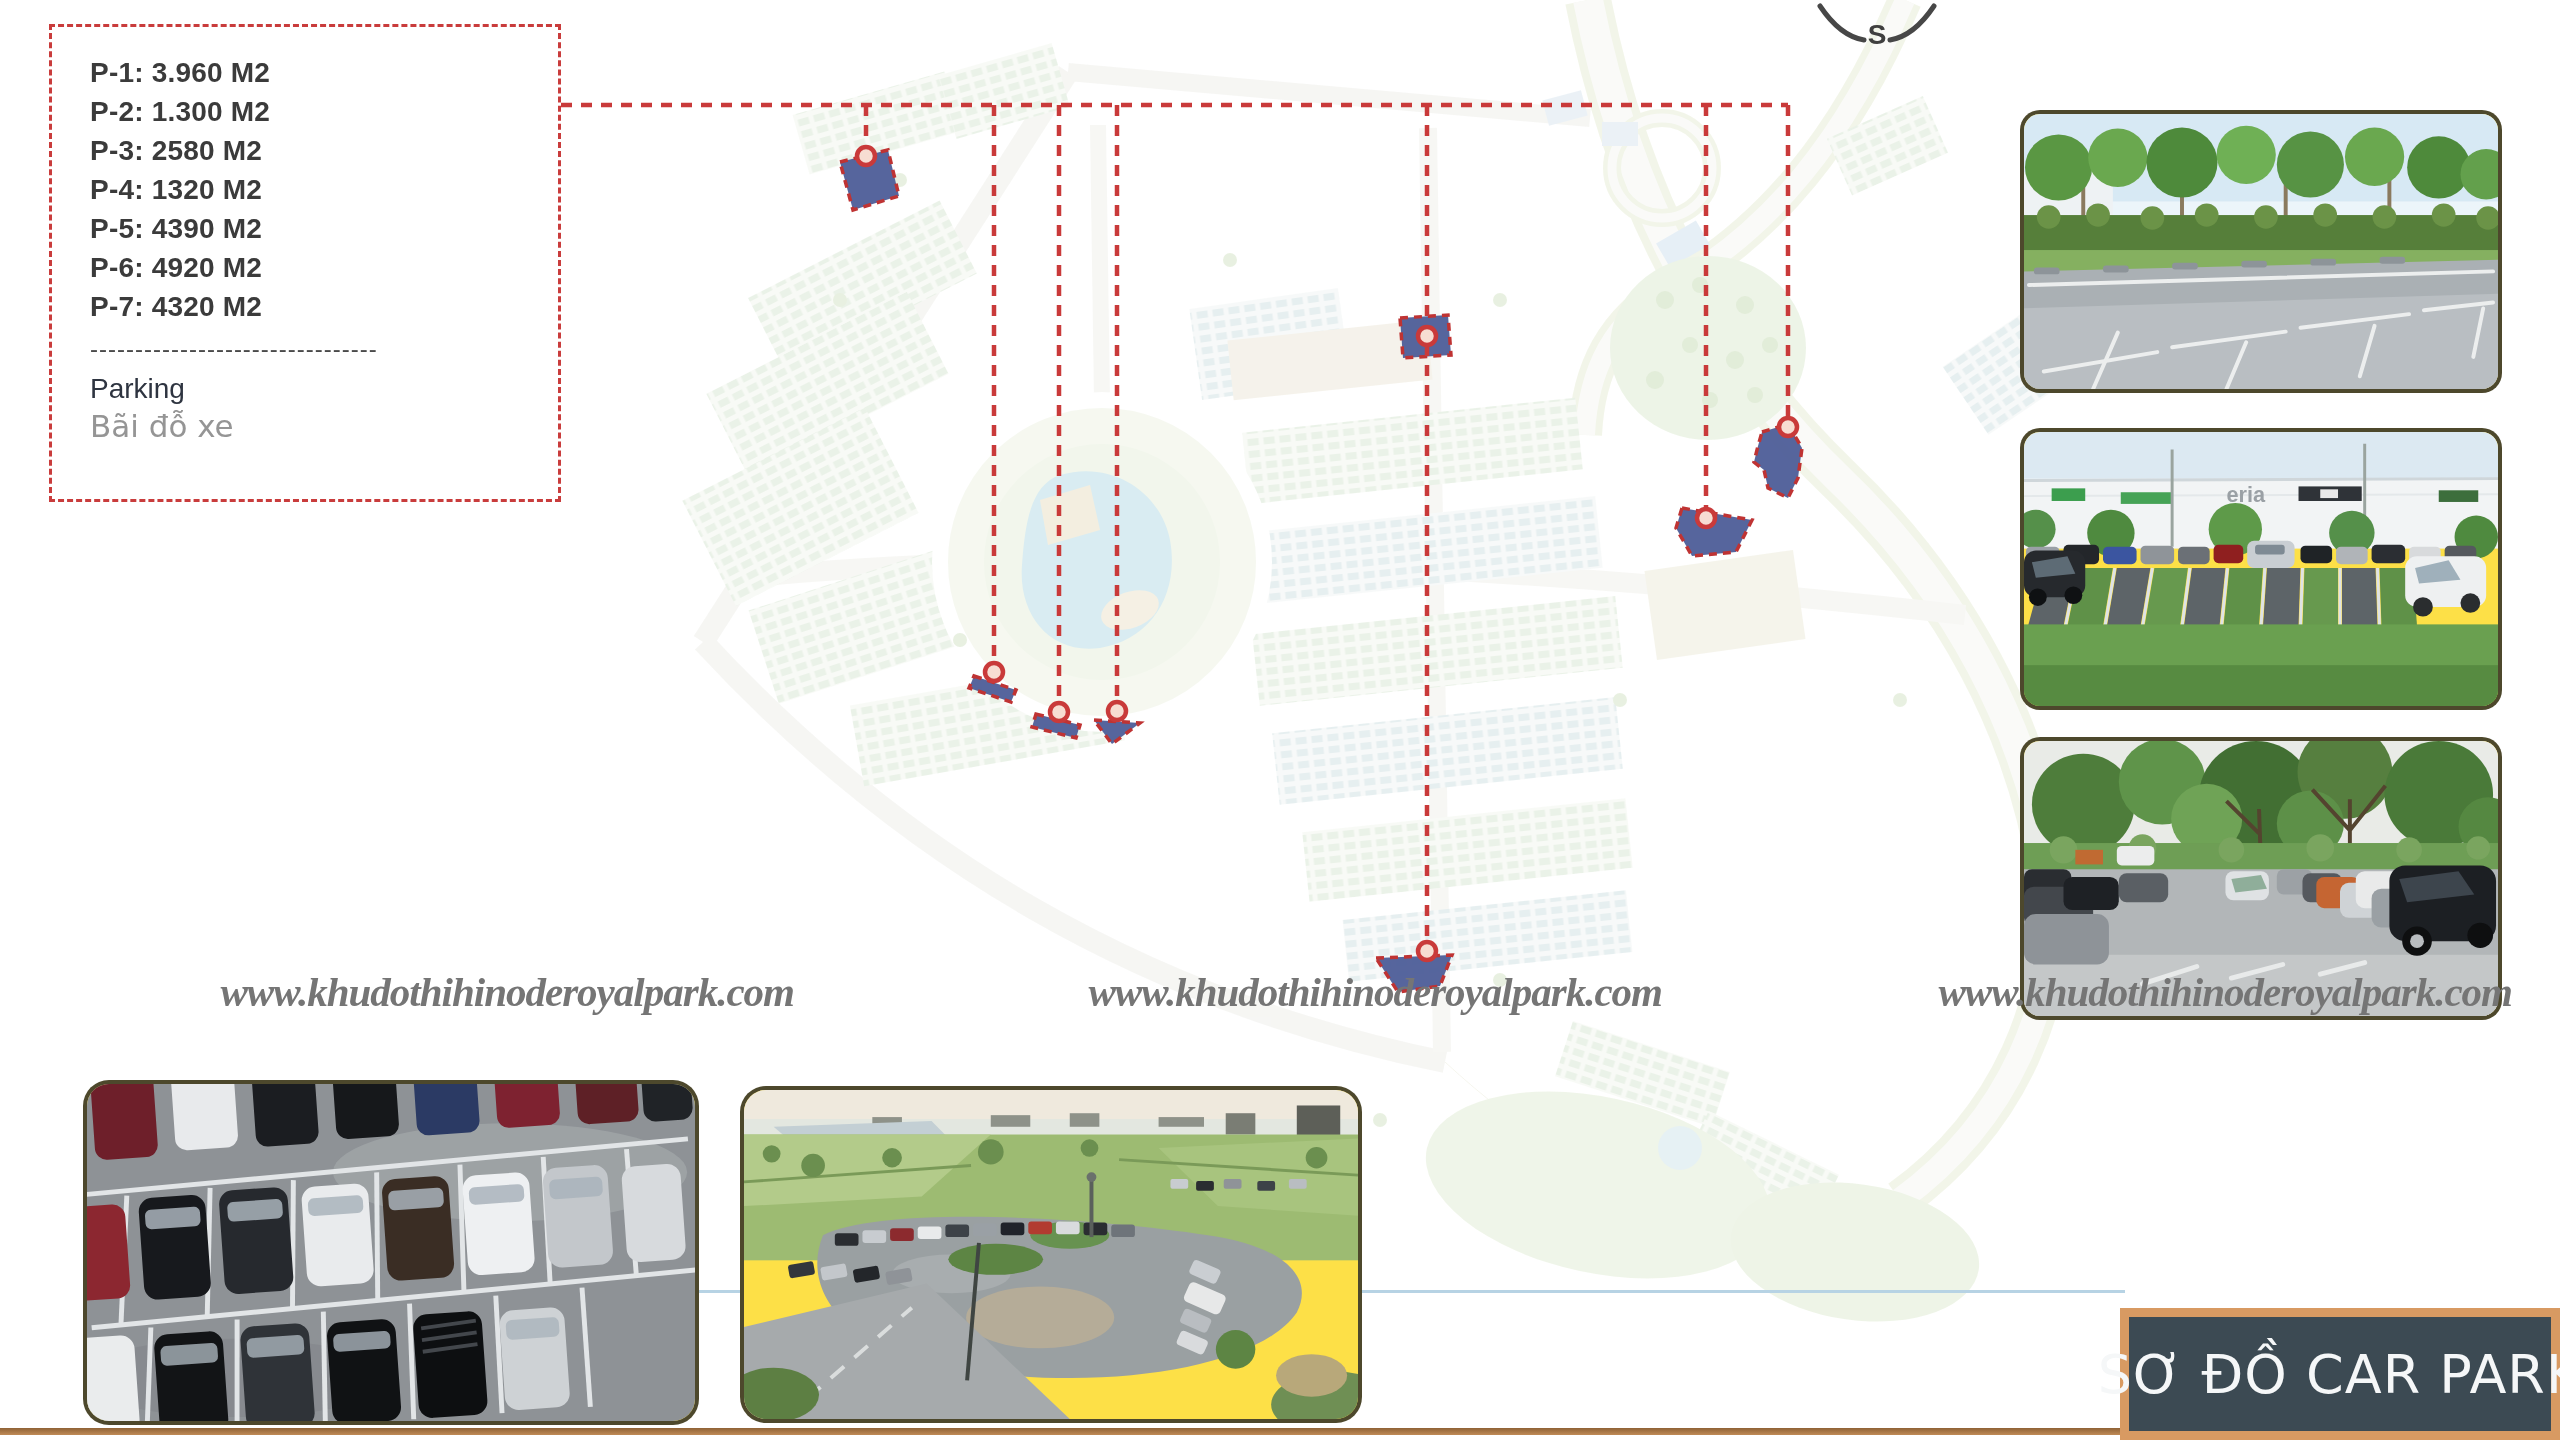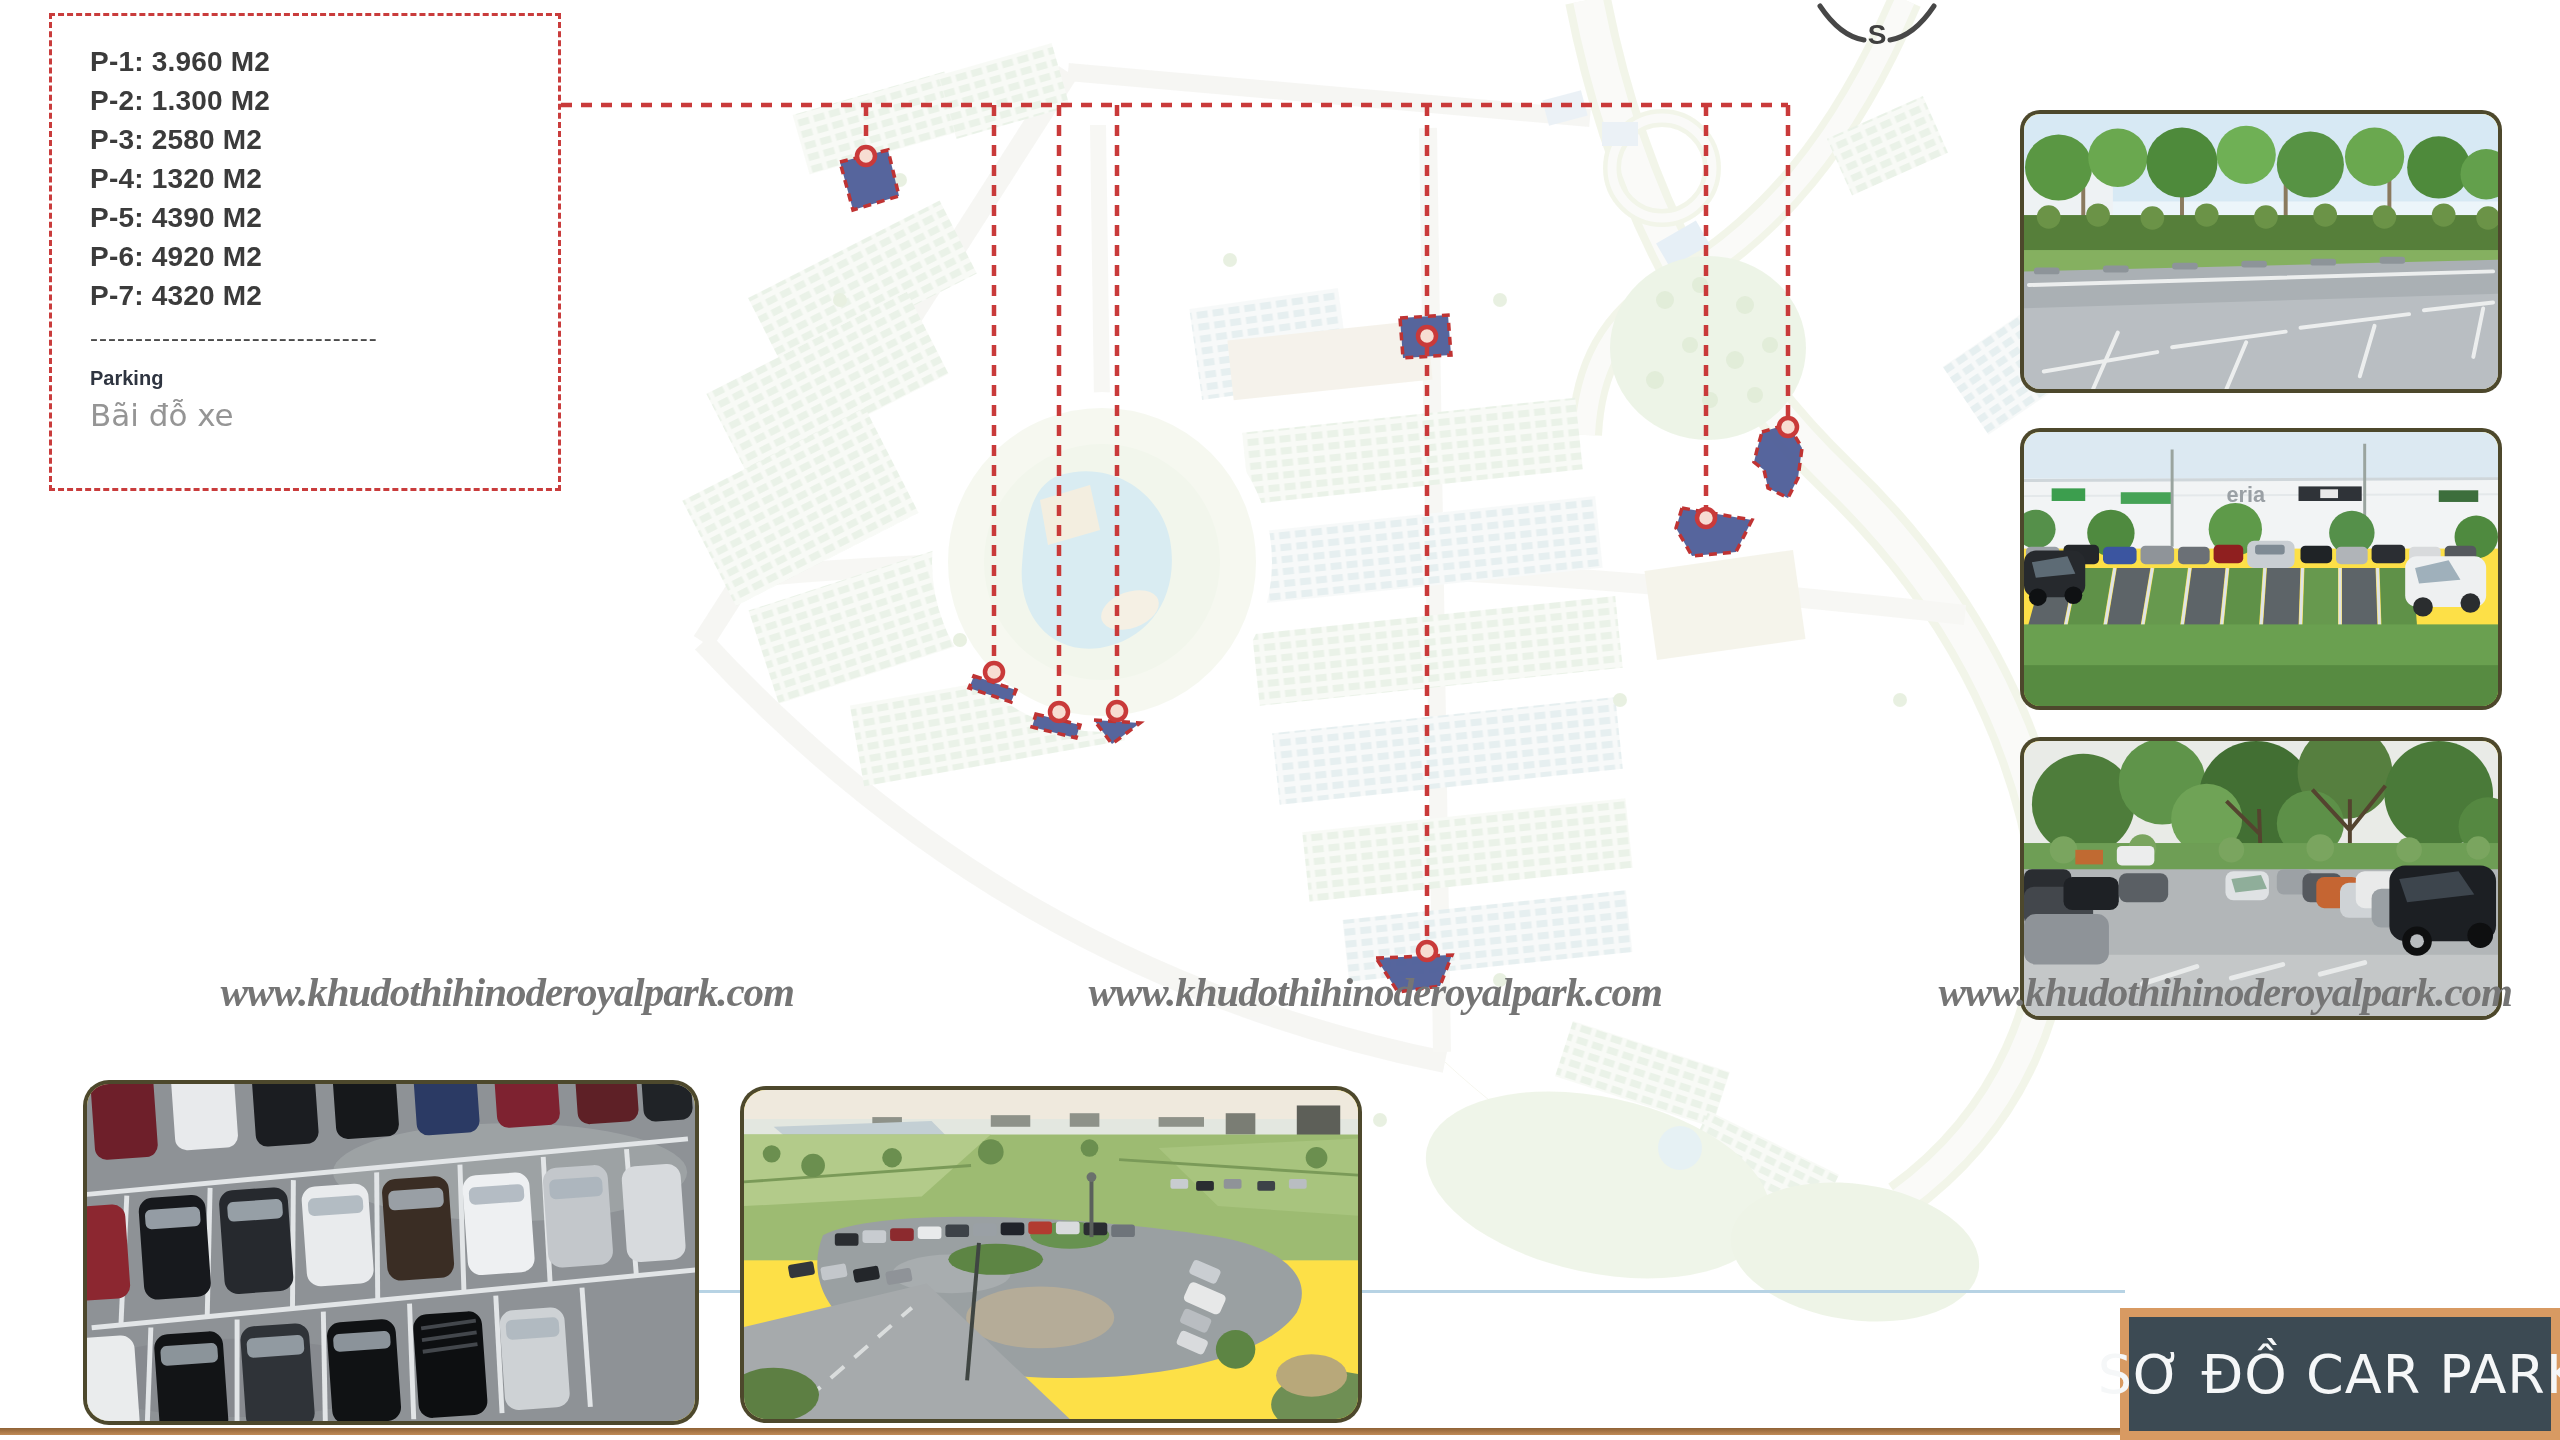--- a/index.html
+++ b/index.html
@@ -5,26 +5,26 @@
   html,body{margin:0;padding:0;}
   body{
     width:2560px;height:1440px;position:relative;overflow:hidden;
     background:#ffffff;font-family:"Liberation Sans",sans-serif;
   }
   
   .map-layer{position:absolute;left:0;top:0;width:2560px;height:1440px;z-index:1;pointer-events:none;}
   .overlay-layer{position:absolute;left:0;top:0;width:2560px;height:1440px;z-index:3;pointer-events:none;}
   
   .legend{
-    position:absolute;left:49px;top:13px;width:512px;height:478px;z-index:5;
+    position:absolute;left:49px;top:24px;width:512px;height:478px;z-index:5;
     border:3px dashed #c93c3c;box-sizing:border-box;padding:26px 0 0 38px;background:transparent;
   }
   .legend-item{font-size:28px;font-weight:bold;color:#3b3b3b;line-height:39px;letter-spacing:.2px;}
   .legend-sep{font-size:24px;color:#4a4a4a;letter-spacing:1px;margin-top:8px;line-height:30px;}
-  .legend-title{font-size:20px;font-weight:bold;color:#2e3440;margin-top:6px;line-height:38px;}
+  .legend-title{font-size:28px;font-weight:normal;color:#2e3440;margin-top:6px;line-height:38px;}
   .legend-sub{font-family:"DejaVu Sans",sans-serif;font-size:31px;color:#959595;line-height:36px;}
   
   .compass{position:absolute;left:1812px;top:0;width:130px;height:50px;z-index:5;}
   
   .watermark{
     position:absolute;top:968px;width:736px;z-index:6;text-align:right;
     font-family:"Liberation Serif",serif;font-weight:bold;font-size:41px;letter-spacing:-1px;color:#757575;
     white-space:nowrap;
     font-style:italic;
   }

